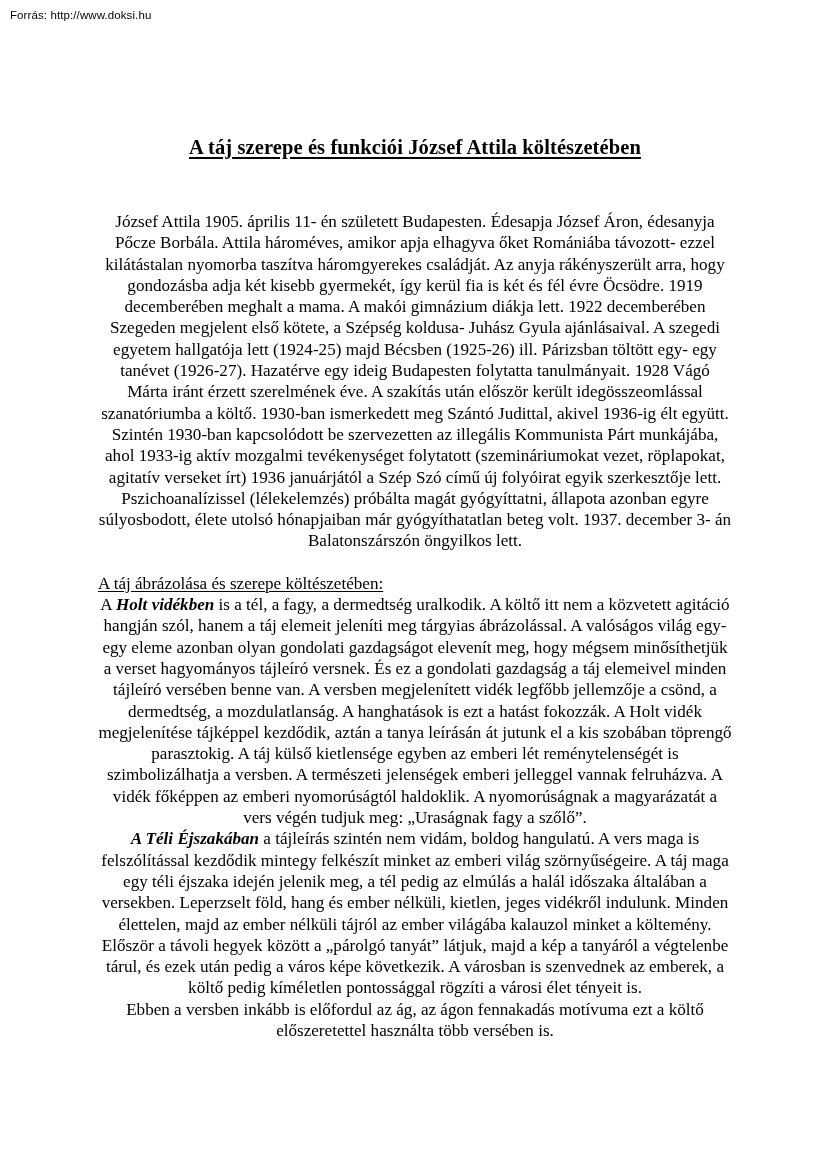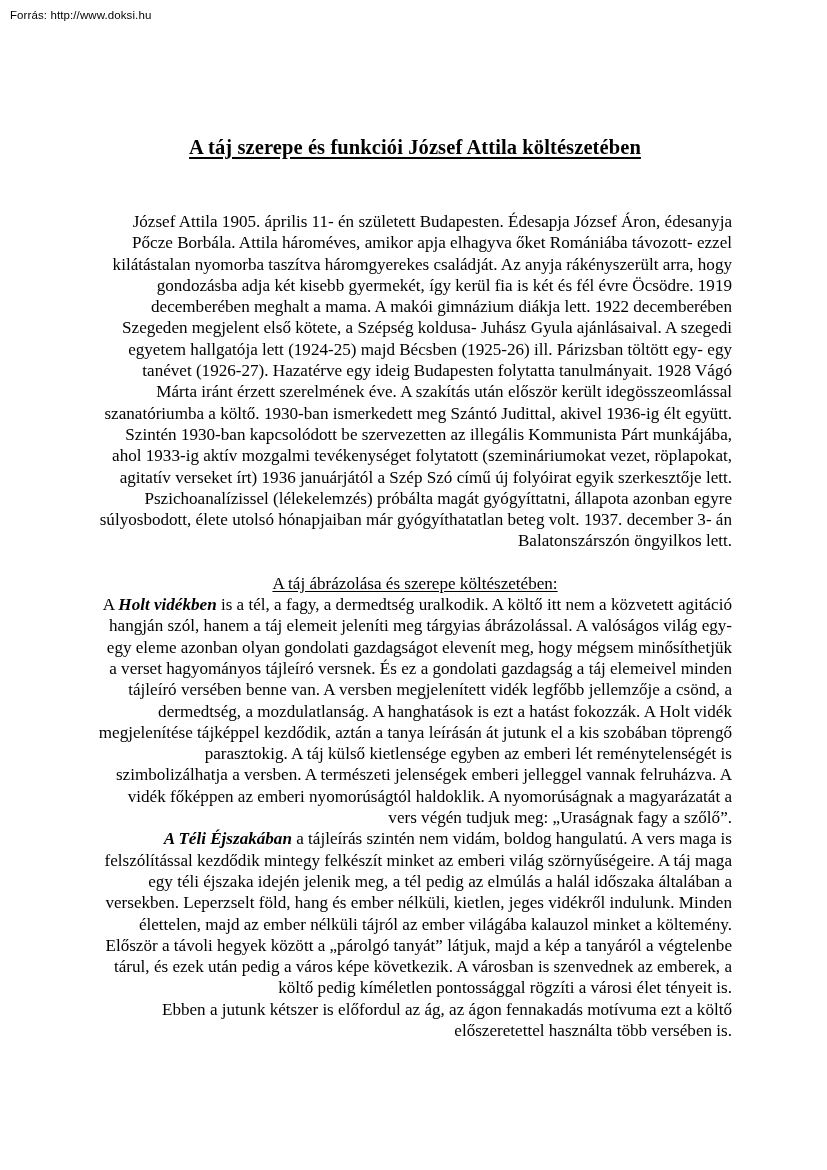--- a/index.html
+++ b/index.html
@@ -55,34 +55,33 @@
     letter-spacing: 0.1px;
   }
   .doc-title .tt {
     text-decoration: underline;
     text-underline-offset: 3px;
   }
 
   .body-block {
     font-size: 17.1px;
     line-height: 21.3px;
-    text-align: right;
+    text-align: center;
     margin: 0;
     padding: 0;
   }
 
   .spacer-lg { height: 51px; }
   .spacer-blank { height: 21px; }
 
   .sec-heading {
     font-size: 17.1px;
     line-height: 21.3px;
     margin: 0;
     padding: 0;
-    text-align: center;
   }
   .sec-heading .hh {
     text-decoration: underline;
     text-underline-offset: 2px;
   }
 
   b, .b { font-weight: bold; font-style: italic; }
 
   .para { margin: 0; padding: 0; }
 </style>
@@ -111,16 +110,16 @@
 
 
     <div class="body-block para">
       <span>A </span><b>Holt vidékben</b><span> is a tél, a fagy, a dermedtség uralkodik. A költő itt nem a közvetett agitáció hangján szól, hanem a táj elemeit jeleníti meg tárgyias ábrázolással. A valóságos világ egy- egy eleme azonban olyan gondolati gazdagságot elevenít meg, hogy mégsem minősíthetjük a verset hagyományos tájleíró versnek. És ez a gondolati gazdagság a táj elemeivel minden tájleíró versében benne van. A versben megjelenített vidék legfőbb jellemzője a csönd, a dermedtség, a mozdulatlanság. A hanghatások is ezt a hatást fokozzák. A Holt vidék megjelenítése tájképpel kezdődik, aztán a tanya leírásán át jutunk el a kis szobában töprengő parasztokig. A táj külső kietlensége egyben az emberi lét reménytelenségét is szimbolizálhatja a versben. A természeti jelenségek emberi jelleggel vannak felruházva. A vidék főképpen az emberi nyomorúságtól haldoklik. A nyomorúságnak a magyarázatát a vers végén tudjuk meg: „Uraságnak fagy a szőlő”.</span>
     </div>
 
     <div class="body-block para">
       <b>A Téli Éjszakában</b><span> a tájleírás szintén nem vidám, boldog hangulatú. A vers maga is felszólítással kezdődik mintegy felkészít minket az emberi világ szörnyűségeire. A táj maga egy téli éjszaka idején jelenik meg, a tél pedig az elmúlás a halál időszaka általában a versekben. Leperzselt föld, hang és ember nélküli, kietlen, jeges vidékről indulunk. Minden élettelen, majd az ember nélküli tájról az ember világába kalauzol minket a költemény. Először a távoli hegyek között a „párolgó tanyát” látjuk, majd a kép a tanyáról a végtelenbe tárul, és ezek után pedig a város képe következik. A városban is szenvednek az emberek, a költő pedig kíméletlen pontossággal rögzíti a városi élet tényeit is.</span>
     </div>
 
-    <div class="body-block para">Ebben a jutunk kétszer is előfordul az ág, az ágon fennakadás motívuma ezt a költő előszeretettel használta több versében is.</div>
+    <div class="body-block para">Ebben a versben inkább is előfordul az ág, az ágon fennakadás motívuma ezt a költő előszeretettel használta több versében is.</div>
 
   </div>
 </div>
 
 </body></html>

